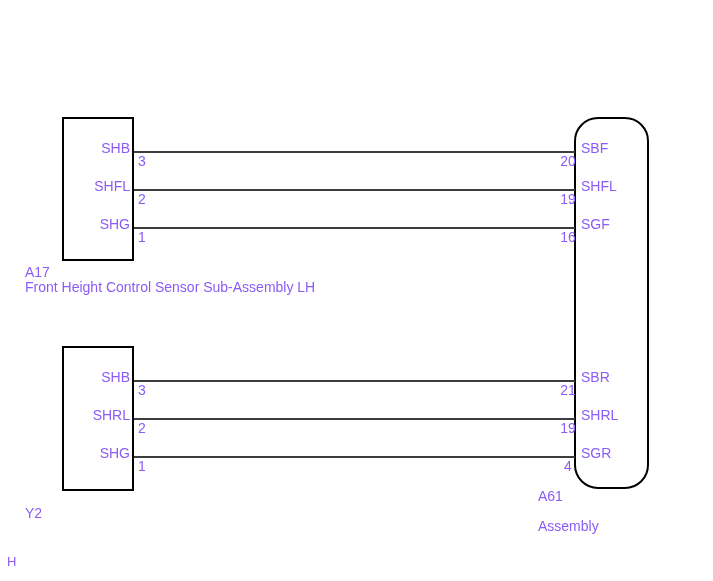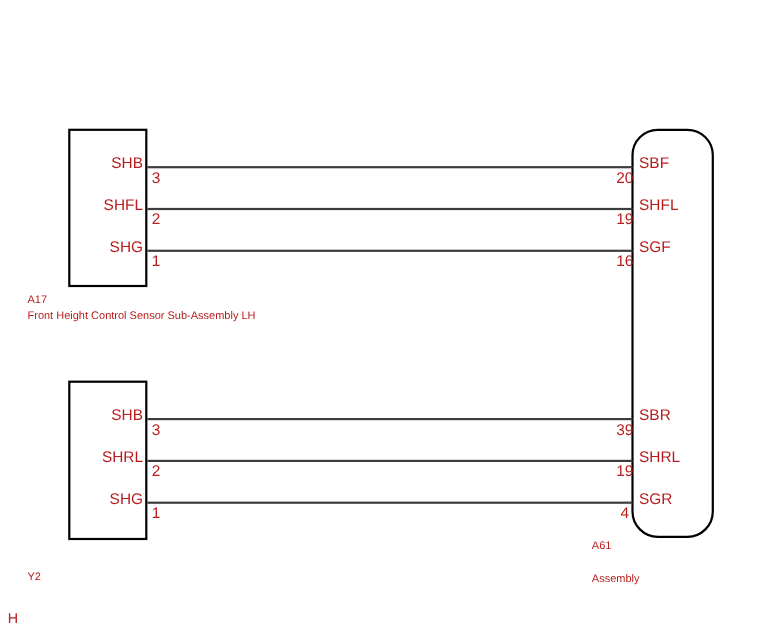--- a/index.html
+++ b/index.html
@@ -6,42 +6,42 @@
     margin: 0;
     padding: 0;
     background: #ffffff;
   }
   .stage {
     position: relative;
     width: 713px;
     height: 581px;
     background: #ffffff;
     font-family: "Liberation Sans", sans-serif;
-    color: #b91c1c;
+    color: #8b5cf6;
     overflow: hidden;
   }
   .conn-box {
     position: absolute;
     border: 2px solid #000000;
     background: #ffffff;
     box-sizing: border-box;
   }
   #box-a17 { left: 62px; top: 117px; width: 72px; height: 144px; }
   #box-y2  { left: 62px; top: 346px; width: 72px; height: 145px; }
   #box-a61 { left: 574px; top: 117px; width: 75px; height: 372px; border-radius: 24px; }
   .wire {
     position: absolute;
     left: 134px;
     width: 441px;
     height: 2px;
     background: #3d3d3d;
   }
   .txt {
     position: absolute;
-    font-size: 10px;
+    font-size: 14px;
     line-height: 15px;
     white-space: nowrap;
   }
   .pin-name, .pin-num {
     position: absolute;
     font-size: 14px;
     line-height: 16px;
     white-space: nowrap;
   }
   .pin-name-left  { left: 66px;  width: 64px; text-align: right; }
@@ -87,30 +87,30 @@
   <div class="pin-num  pin-num-right" style="top:229px">16</div>
   <div class="pin-name pin-name-right" style="top:216px">SGF</div>
 
   <div class="pin-name pin-name-left" style="top:369px">SHB</div>
   <div class="pin-num  pin-num-left" style="top:382px">3</div>
   <div class="pin-name pin-name-left" style="top:407px">SHRL</div>
   <div class="pin-num  pin-num-left" style="top:420px">2</div>
   <div class="pin-name pin-name-left" style="top:445px">SHG</div>
   <div class="pin-num  pin-num-left" style="top:458px">1</div>
 
-  <div class="pin-num  pin-num-right" style="top:382px">39</div>
+  <div class="pin-num  pin-num-right" style="top:382px">21</div>
   <div class="pin-name pin-name-right" style="top:369px">SBR</div>
   <div class="pin-num  pin-num-right" style="top:420px">19</div>
   <div class="pin-name pin-name-right" style="top:407px">SHRL</div>
   <div class="pin-num  pin-num-right" style="top:458px">4</div>
   <div class="pin-name pin-name-right" style="top:445px">SGR</div>
 
   <div class="txt" style="left:25px; top:265px">A17</div>
   <div class="txt" style="left:25px; top:280px">Front Height Control Sensor Sub-Assembly LH</div>
 
-  <div class="txt" style="left:25px; top:517px">Y2</div>
+  <div class="txt" style="left:25px; top:506px">Y2</div>
 
   <div class="txt" style="left:538px; top:489px">A61</div>
   <div class="txt" style="left:538px; top:519px">Assembly</div>
 
   <div class="footer-mark">H</div>
 
 </div>
 
 </body></html>

